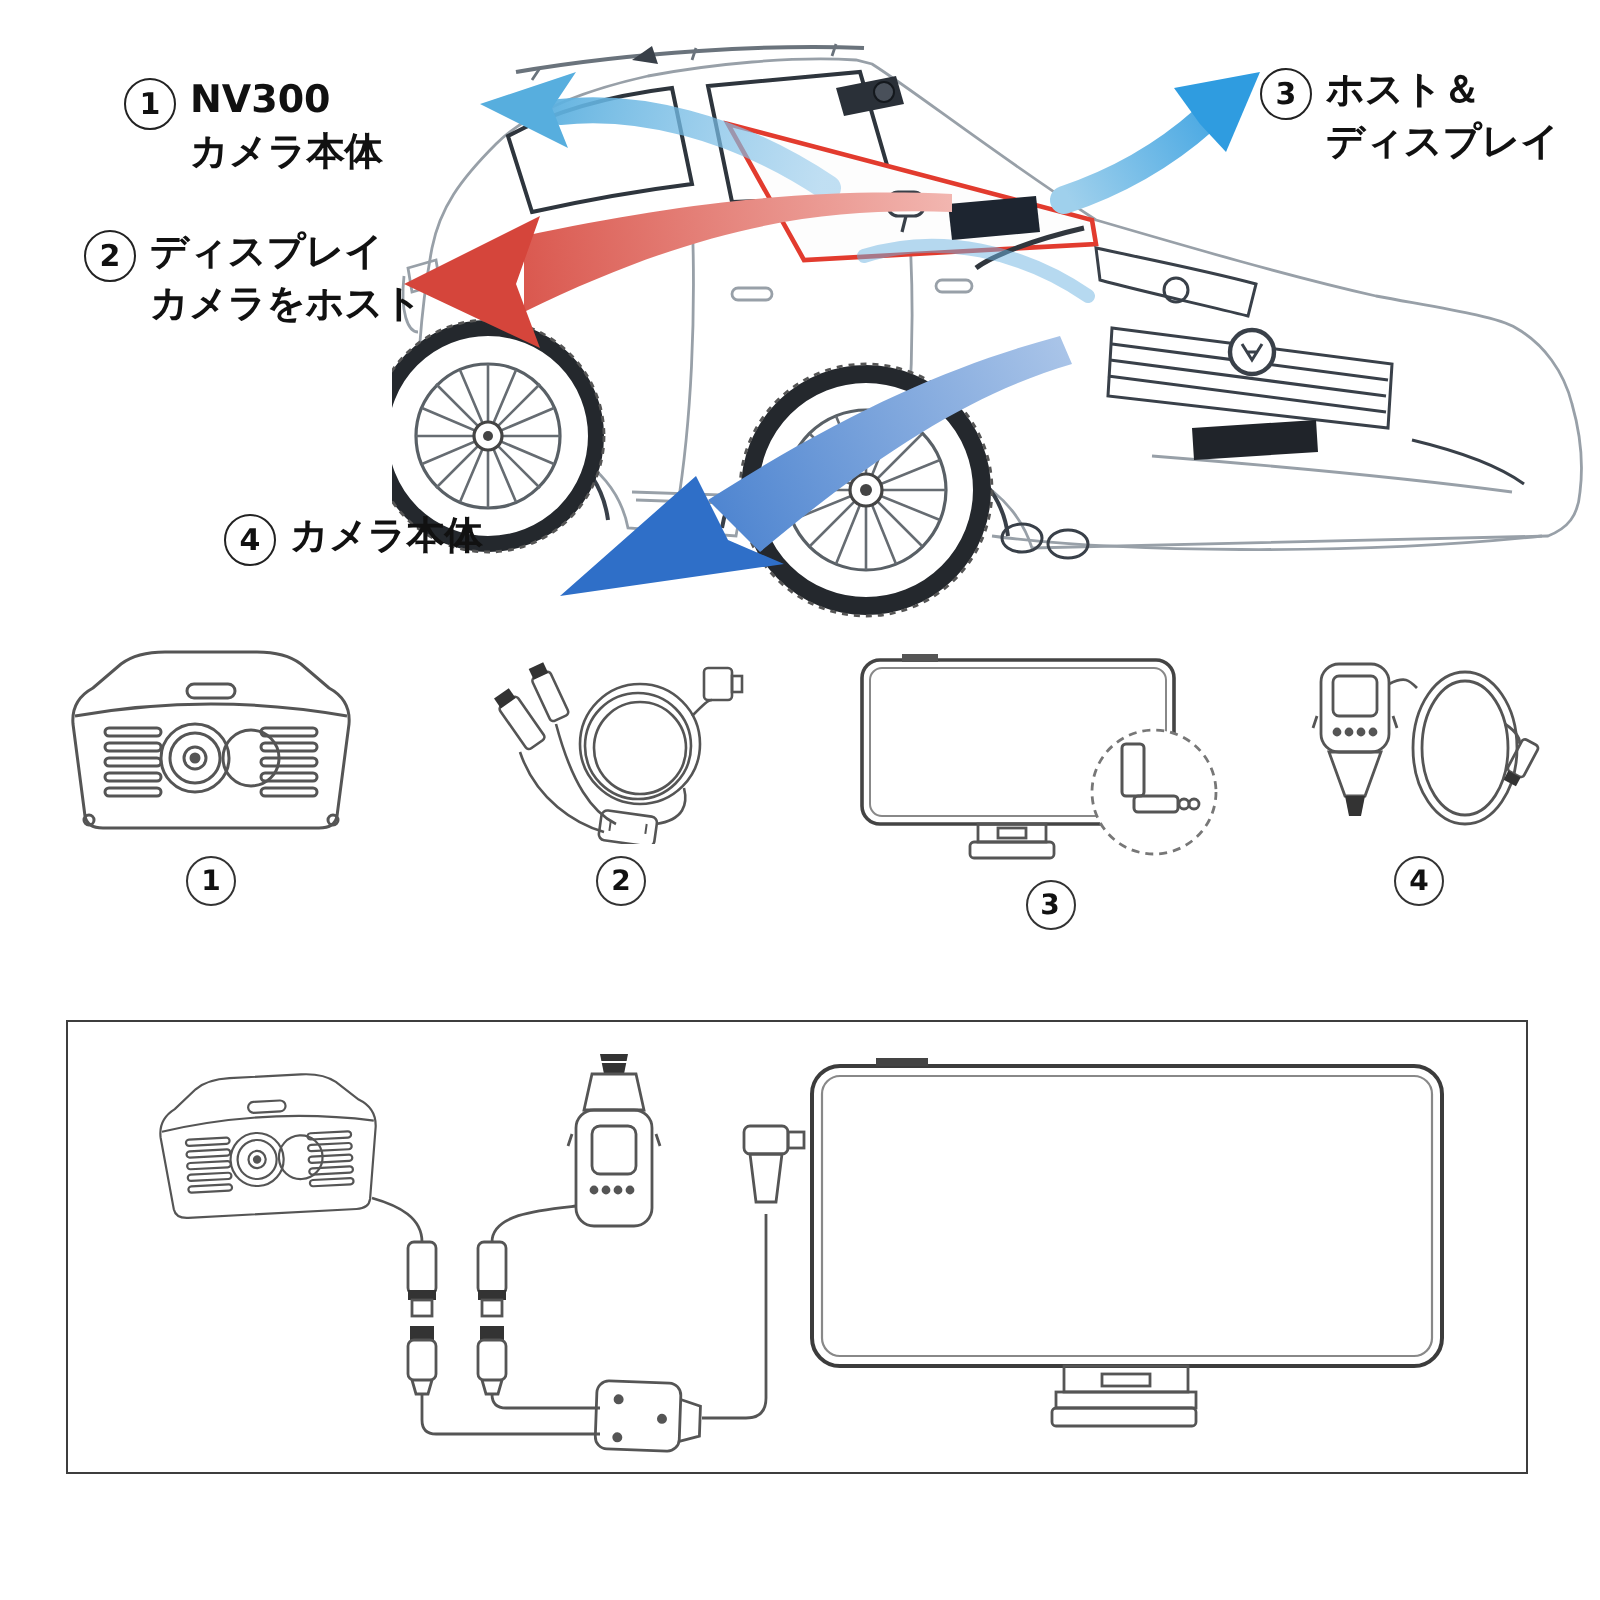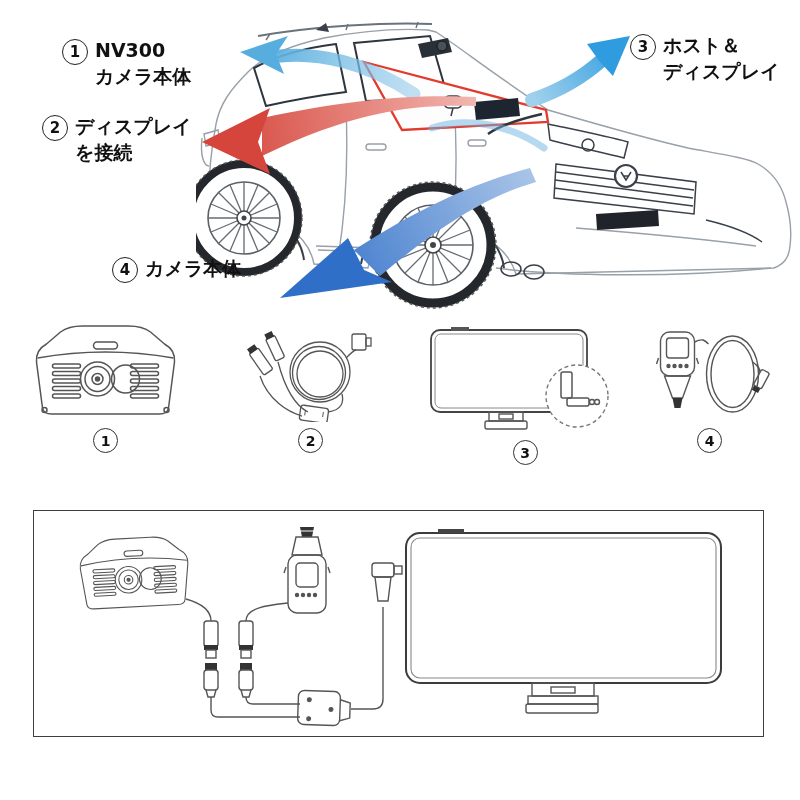--- a/index.html
+++ b/index.html
@@ -134,21 +134,21 @@
     <span class="num">1</span>
     <span class="callout-lines">
       <span>NV300</span>
       <span>カメラ本体</span>
     </span>
   </div>
   <div class="callout" style="left:42px;top:114px;">
     <span class="num">2</span>
     <span class="callout-lines">
       <span>ディスプレイ</span>
-      <span>を接続</span>
+      <span>カメラをホスト</span>
     </span>
   </div>
   <div class="callout" style="left:630px;top:33px;">
     <span class="num">3</span>
     <span class="callout-lines">
       <span>ホスト＆</span>
       <span>ディスプレイ</span>
     </span>
   </div>
   <div class="callout" style="left:112px;top:256px;">

